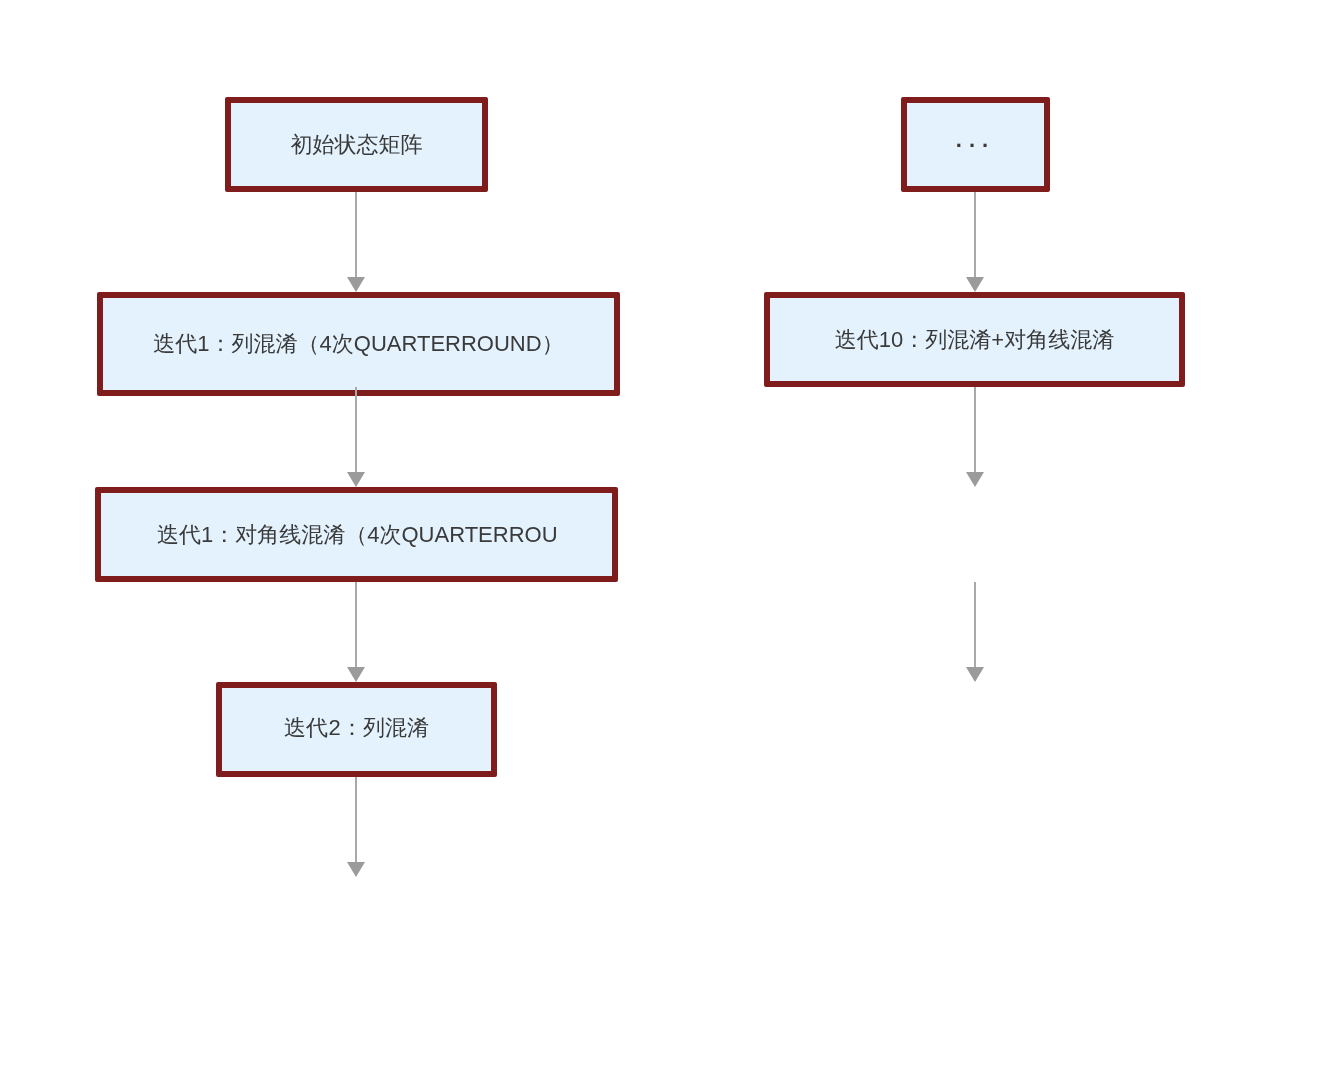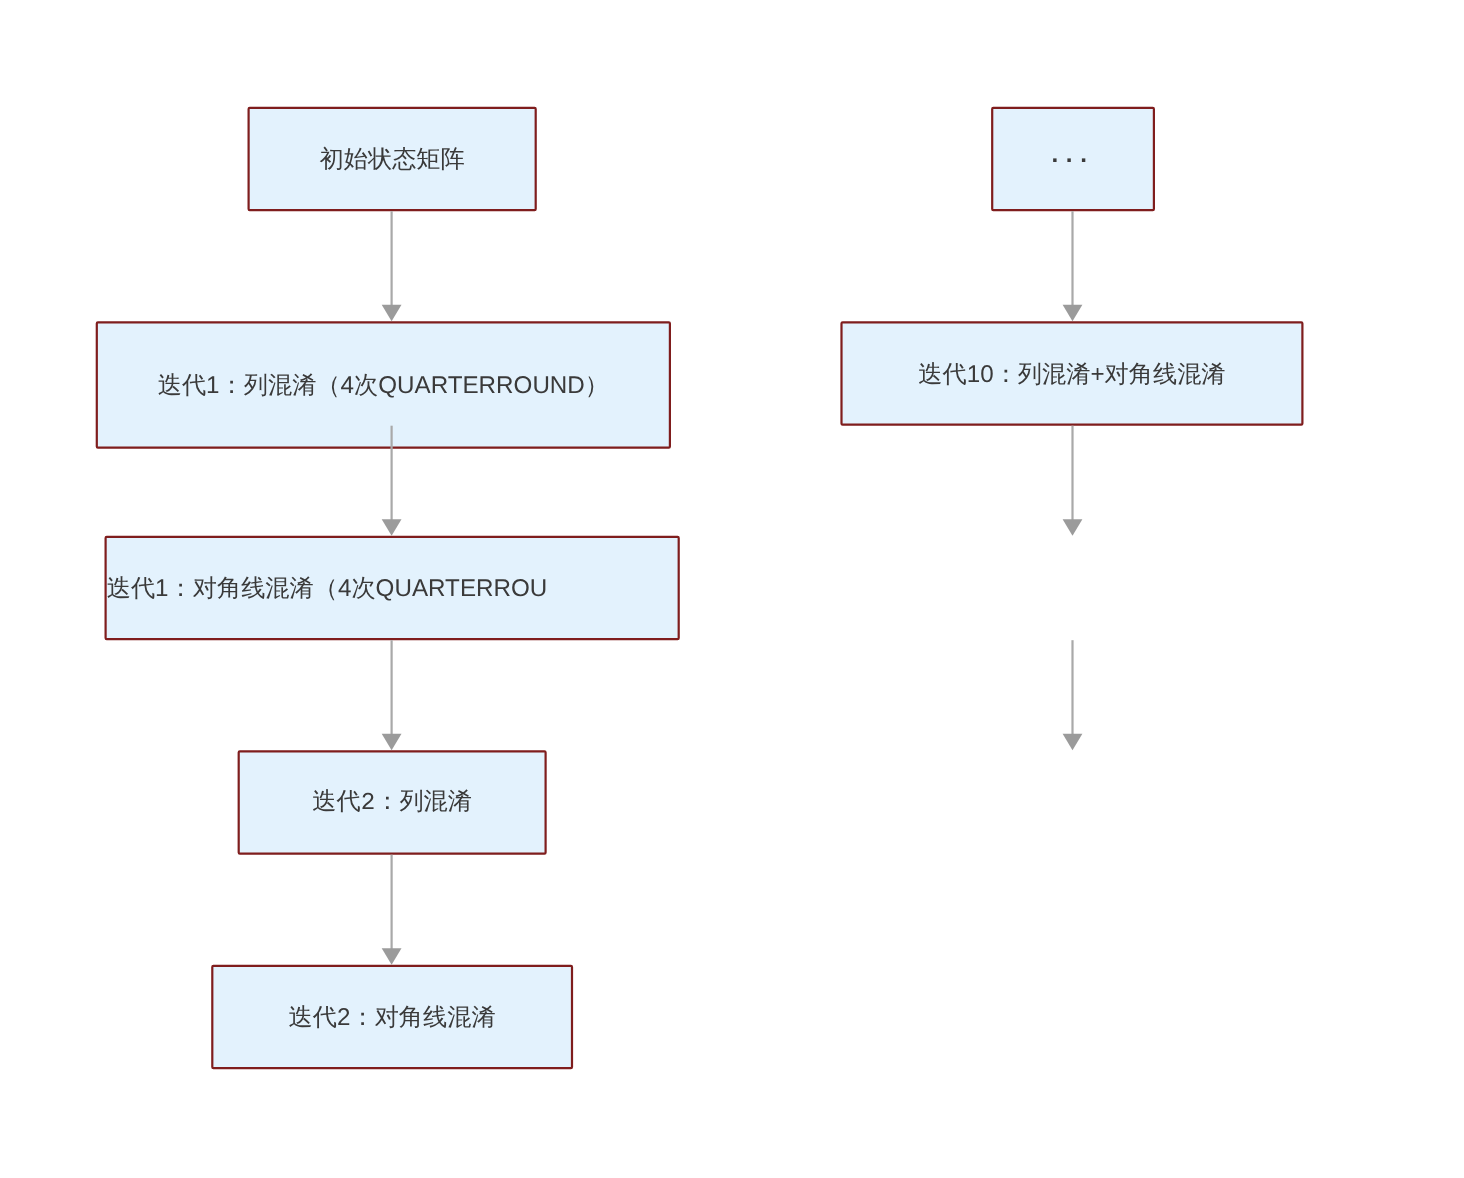--- a/index.html
+++ b/index.html
@@ -12,37 +12,38 @@
     width: 1331px;
     height: 1071px;
     background: #ffffff;
     overflow: hidden;
     font-family: "Liberation Sans", "DejaVu Sans", sans-serif;
   }
   .node {
     position: absolute;
     box-sizing: border-box;
     background: #e3f2fd;
-    border: 2px solid #7f1d1d;
+    border: 6px solid #7f1d1d;
     border-radius: 2px;
     display: flex;
     align-items: center;
     justify-content: center;
     overflow: hidden;
   }
   .node-label {
     font-size: 22px;
     color: #3a3a3a;
     white-space: nowrap;
     line-height: 1;
   }
   .node.clip {
     justify-content: flex-start;
   }
   .node.clip .node-label {
+    padding-left: 56px;
   }
   .node.ellipsis .node-label {
     letter-spacing: 7px;
     font-weight: bold;
     transform: translateY(-5px);
   }
   .arrow {
     position: absolute;
     width: 20px;
   }
@@ -65,35 +66,32 @@
 </style>
 </head>
 <body>
 
 <div class="canvas">
 
   <div class="node" style="left:225px; top:97px; width:263px; height:95px;">
     <span class="node-label">初始状态矩阵</span>
   </div>
 
-  <div class="node" style="left:87px; top:292px; width:523px; height:116px;">
+  <div class="node" style="left:97px; top:292px; width:523px; height:104px;">
     <span class="node-label">迭代1：列混淆（4次QUARTERROUND）</span>
   </div>
 
   <div class="node clip" style="left:95px; top:487px; width:523px; height:95px;">
     <span class="node-label">迭代1：对角线混淆（4次QUARTERROU</span>
   </div>
 
   <div class="node" style="left:216px; top:682px; width:281px; height:95px;font-family:Liberation Mono, monospace;">
     <span class="node-label">迭代2：列混淆</span>
   </div>
 
-  <div class="node" style="left:192px; top:877px; width:329px; height:95px;">
-    <span class="node-label">迭代2：对角线混淆</span>
-  </div>
 
   <div class="arrow" style="left:346px; top:192px; height:100px;">
     <div class="arrow-line" style="height:86px;"></div>
     <div class="arrow-head" style="top:85px;"></div>
   </div>
   <div class="arrow" style="left:346px; top:387px; height:100px;">
     <div class="arrow-line" style="height:86px;"></div>
     <div class="arrow-head" style="top:85px;"></div>
   </div>
   <div class="arrow" style="left:346px; top:582px; height:100px;">

